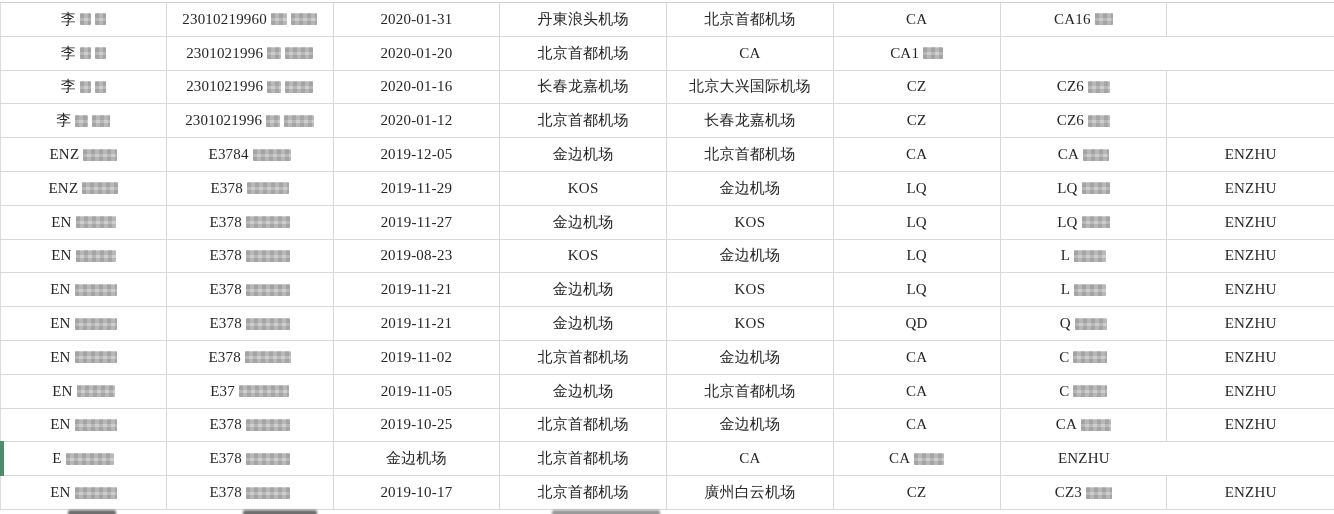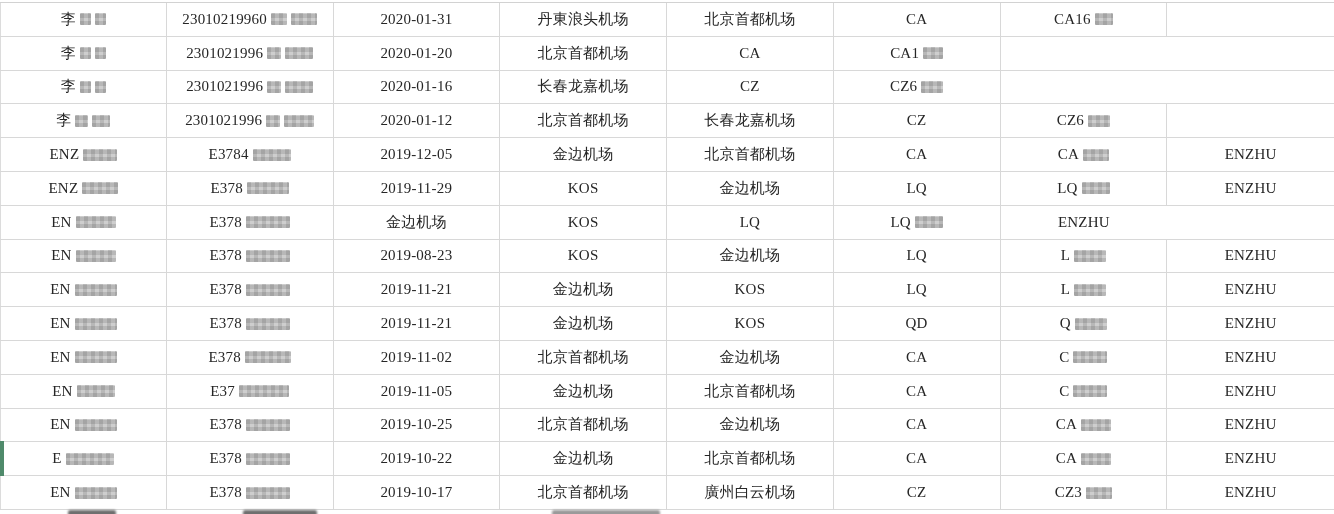--- a/index.html
+++ b/index.html
@@ -146,20 +146,23 @@
           <span class="mosaic" style="width: 14px;"></span>
           <span class="mosaic" style="width: 28px;"></span>
         </div>
         <div class="cell">
           <span class="cell-text">2020-01-16</span>
         </div>
         <div class="cell">
           <span class="cell-text">长春龙嘉机场</span>
         </div>
         <div class="cell">
+          <span class="cell-text">北京大兴国际机场</span>
+        </div>
+        <div class="cell">
           <span class="cell-text">CZ</span>
         </div>
         <div class="cell">
           <span class="cell-text">CZ6</span>
           <span class="mosaic" style="width: 22px;"></span>
         </div>
         <div class="cell"></div>
       </div>
       <div class="row">
         <div class="cell">
@@ -251,20 +254,23 @@
       <div class="row">
         <div class="cell">
           <span class="cell-text">EN</span>
           <span class="mosaic" style="width: 40px;"></span>
         </div>
         <div class="cell">
           <span class="cell-text">E378</span>
           <span class="mosaic" style="width: 44px;"></span>
         </div>
         <div class="cell">
+          <span class="cell-text">2019-11-27</span>
+        </div>
+        <div class="cell">
           <span class="cell-text">金边机场</span>
         </div>
         <div class="cell">
           <span class="cell-text">KOS</span>
         </div>
         <div class="cell">
           <span class="cell-text">LQ</span>
         </div>
         <div class="cell">
           <span class="cell-text">LQ</span>
@@ -450,23 +456,20 @@
       </div>
       <div class="row">
         <span class="row-indicator" style="background: rgb(79, 138, 107);"></span>
         <div class="cell">
           <span class="cell-text">E</span>
           <span class="mosaic" style="width: 48px;"></span>
         </div>
         <div class="cell">
           <span class="cell-text">E378</span>
           <span class="mosaic" style="width: 44px;"></span>
-        </div>
-        <div class="cell">
-          <span class="cell-text">2019-10-22</span>
         </div>
         <div class="cell">
           <span class="cell-text">金边机场</span>
         </div>
         <div class="cell">
           <span class="cell-text">北京首都机场</span>
         </div>
         <div class="cell">
           <span class="cell-text">CA</span>
         </div>

